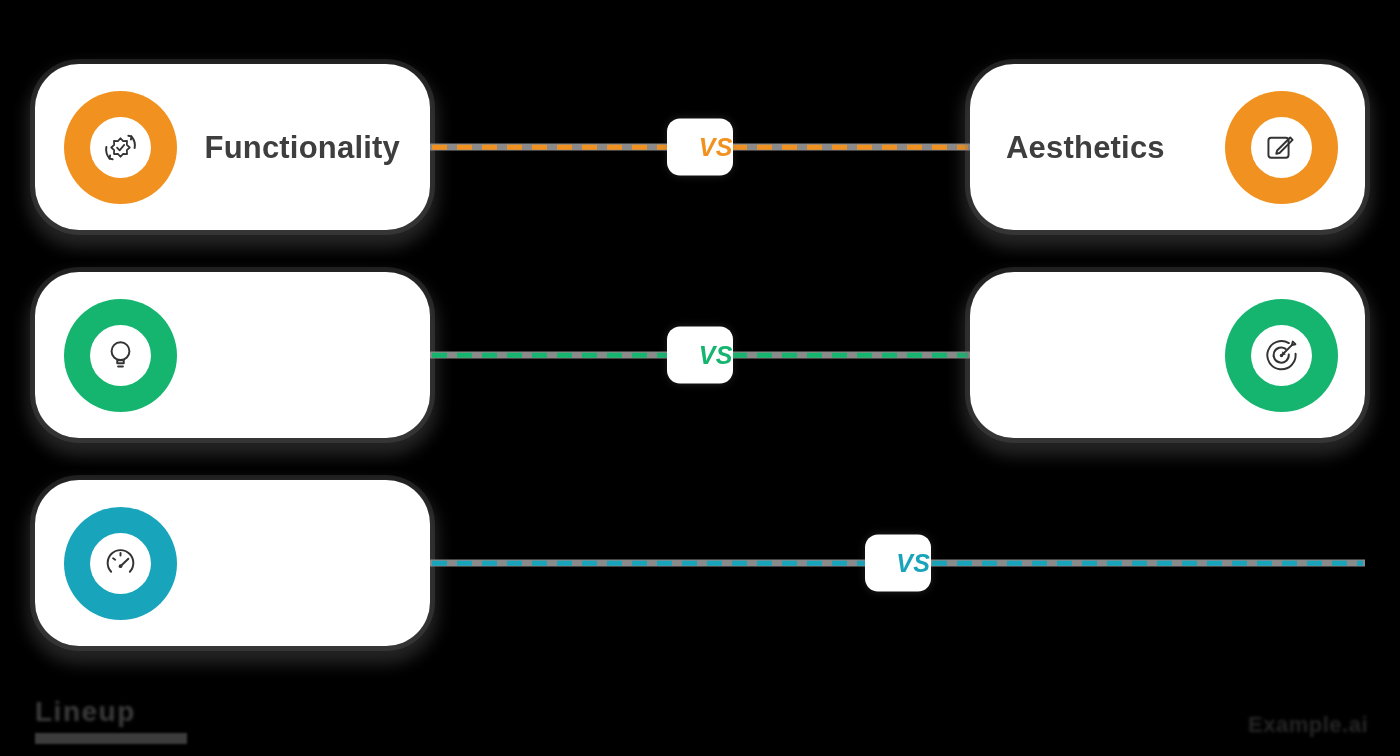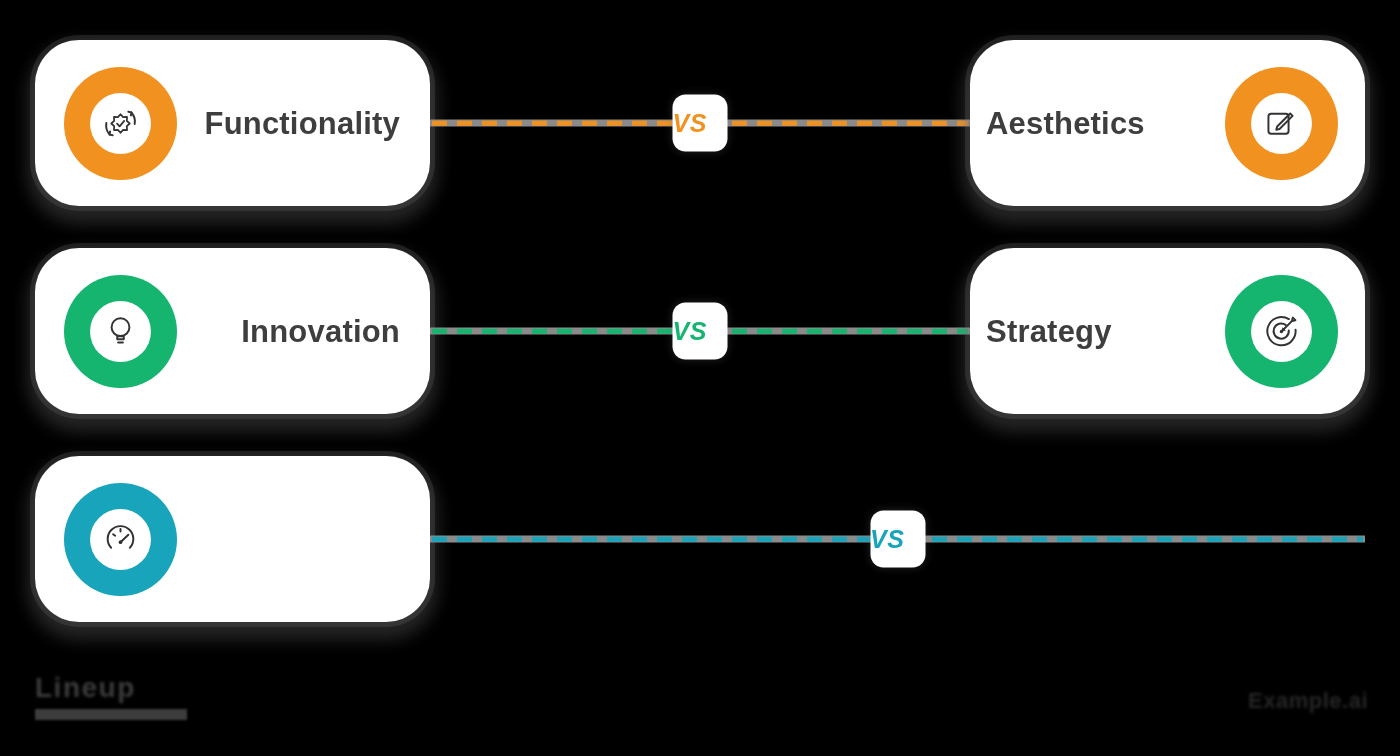--- a/index.html
+++ b/index.html
@@ -1,50 +1,50 @@
 <!DOCTYPE html>
 <html><head>
 <meta charset="utf-8">
 <style>
   html,body{margin:0;padding:0;}
   body{
     width:1400px;height:756px;position:relative;overflow:hidden;
     background:#000000;
     font-family:"Liberation Sans", sans-serif;
   }
-  .canvas{position:absolute;inset:0;}
+  .canvas{position:absolute;inset:0;margin-top:24px;}
   .rows{position:absolute;top:40px;left:35px;width:1330px;display:flex;flex-direction:column;gap:42px;}
   .row{position:relative;height:166px;display:flex;align-items:stretch;}
   .card{
     position:relative;width:395px;height:166px;background:#ffffff;border-radius:44px;
     display:flex;align-items:center;
     box-shadow:0 0 0 5px rgba(118,118,118,.22), 0 10px 16px 8px rgba(118,118,118,.30);
   }
   .icon-circle{
     position:absolute;width:113px;height:113px;border-radius:50%;
     background:var(--accent);display:flex;align-items:center;justify-content:center;
   }
   .card-left  .icon-circle{left:29px;}
   .card-right .icon-circle{right:27px;}
   .icon-inner{width:61px;height:61px;border-radius:50%;background:#fff;
     display:flex;align-items:center;justify-content:center;}
   .icon-inner svg{display:block;}
   .label{flex:1;font-size:31px;font-weight:600;color:#3e3e3e;letter-spacing:.2px;line-height:1;}
   .card-left  .label{text-align:right;padding-right:30px;padding-left:150px;}
-  .card-right .label{text-align:left;padding-left:16px;padding-right:150px;}
+  .card-right .label{text-align:left;padding-left:36px;padding-right:150px;}
   .connector{flex:1;position:relative;}
   .band{position:absolute;left:0;right:0;top:50%;transform:translateY(-50%);height:7px;background:#8a8a8a;}
   .dashes{
     position:absolute;left:2px;right:2px;top:50%;transform:translateY(-50%);height:4.5px;
     background:repeating-linear-gradient(90deg,var(--accent) 0 15px,transparent 15px 25px);
   }
   .vs-badge{
     position:absolute;left:50%;top:50%;transform:translate(-50%,-50%);
-    width:55px;height:57px;background:#ffffff;border-radius:13px;
-    display:flex;align-items:center;justify-content:flex-start;
+    width:66px;height:57px;background:#ffffff;border-radius:13px;
+    display:flex;align-items:center;justify-content:flex-end;
     box-shadow:0 0 9px rgba(120,120,120,.28);
   }
   .vs-badge span{font-style:italic;font-weight:800;font-size:25px;color:var(--accent);letter-spacing:.5px;}
   
   .footer-left{position:absolute;left:35px;top:672px;color:#3c3c3c;}
   .logo-text{font-size:28px;font-weight:800;letter-spacing:1.5px;filter:blur(1.6px);}
   .logo-bar{margin-top:5px;width:152px;height:11px;background:#3c3c3c;filter:blur(1.2px);}
   .footer-right{
     position:absolute;right:32px;top:688px;font-size:22px;font-weight:700;
     color:#262626;filter:blur(1.4px);letter-spacing:.5px;
@@ -103,21 +103,20 @@
           <div class="icon-inner">
             <span class="icon-slot-left">
                 <svg viewBox="0 0 34 34" width="37" height="37" fill="none" stroke="#333333" stroke-width="1.8" stroke-linecap="round" stroke-linejoin="round">
                   <circle cx="17" cy="13" r="8.2"></circle>
                   <path d="M14,21.4 h6 v2.8 h-6 z"></path>
                   <path d="M14.8,27.2 h4.4"></path>
                 </svg>
               </span>
           </div>
         </div>
-        <div class="label">Innovation</div>
       </div>
 
       <div class="connector">
         <div class="band"></div>
         <div class="dashes"></div>
         <div class="vs-badge">
           <span>VS</span>
         </div>
       </div>
 
@@ -129,21 +128,20 @@
                   <path d="M23.8,5.6 A13,13 0 1 0 29.9,15.3"></path>
                   <path d="M20.8,10.9 A7,7 0 1 0 23.7,16.1"></path>
                   <circle cx="17" cy="17" r="1.6" fill="#333333" stroke="none"></circle>
                   <path d="M17,17 L26.5,7.5"></path>
                   <path d="M26.5,7.5 l0.9,-3.3 2.4,2.4 -3.3,0.9 z"></path>
                   <path d="M17,17 l4,-0.9 -3.1,-3.1 z" fill="#333333" stroke="none"></path>
                 </svg>
               </span>
           </div>
         </div>
-        <div class="label">Strategy</div>
       </div>
     </div>
       <div class="row" style="--accent: #18A4BB;">
       <div class="card card-left">
         <div class="icon-circle">
           <div class="icon-inner">
             <span class="icon-slot-left">
                 <svg viewBox="0 0 34 34" width="37" height="37" fill="none" stroke="#333333" stroke-width="1.8" stroke-linecap="round" stroke-linejoin="round">
                   <path d="M8.4,24.6 A11.8,11.8 0 1 1 25.6,24.6"></path>
                   <path d="M17,19.5 L24.2,12.6"></path>

